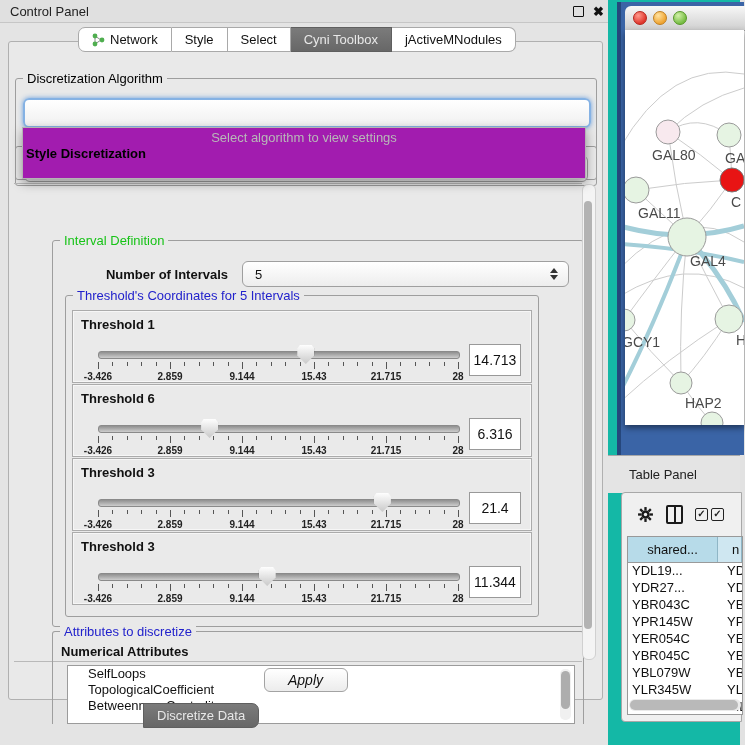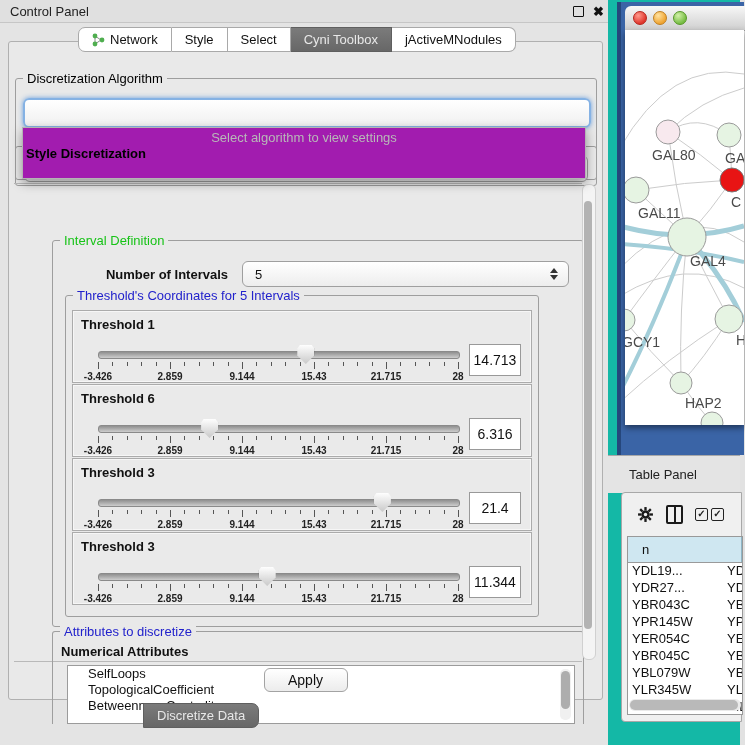--- a/index.html
+++ b/index.html
@@ -65,21 +65,21 @@
   .ticklabel{position:absolute;transform:translateX(-50%);font-size:10px;font-weight:bold;color:#222;white-space:nowrap;}
   .thr-value{position:absolute;right:10px;top:33px;width:50px;height:30px;background:#fff;border:1px solid #999;font-size:14px;color:#111;display:flex;align-items:center;justify-content:center;}
   
   .attr-group{left:38px;top:447px;width:530px;height:92px;border-bottom:none;border-bottom-left-radius:0;border-bottom-right-radius:0;}
   .attr-group>.glabel{color:#2222cc;}
   .attr-title{position:absolute;left:8px;top:12px;font-size:13px;font-weight:bold;color:#111;}
   .attr-list{position:absolute;left:14px;top:33px;right:8px;height:57px;background:#fff;border:1px solid #9b9b9b;overflow:hidden;}
   .attr-item{font-size:13px;color:#111;padding-left:20px;height:16px;line-height:16px;}
   
   .apply-strip{position:absolute;left:0;right:0;top:619px;height:37px;display:flex;align-items:center;justify-content:center;}
-  .apply-btn{min-width:62px;height:22px;background:linear-gradient(#ffffff,#ececec);border:1px solid #a3a3a3;border-radius:6px;font-size:14px;color:#111;display:flex;align-items:center;justify-content:center;padding:0 10px;}
+  .apply-btn{min-width:62px;height:22px;background:linear-gradient(#ffffff,#ececec);border:1px solid #a3a3a3;border-radius:6px;font-size:14px;color:#111;display:flex;align-items:center;justify-content:center;padding:0 10px;font-style:italic;}
   
   .right-panel{position:absolute;left:608px;top:0;width:132px;height:745px;background:#14b8a6;}
   .network-window{position:absolute;left:9px;top:2px;width:123px;height:453px;background:#3a64a6;border-left:4px solid #26477c;}
   .net-titlebar{position:absolute;left:4px;top:4px;width:119px;height:24px;background:linear-gradient(#f7f7f7,#cfcfcf);border-top-left-radius:6px;border-bottom:1px solid #9a9a9a;display:flex;align-items:center;padding-left:8px;gap:6px;}
   .light{width:12px;height:12px;border-radius:50%;}
   .light.red{background:radial-gradient(circle at 35% 30%,#ff9a8e,#e0362c 70%);border:1px solid #b5241c;}
   .light.yellow{background:radial-gradient(circle at 35% 30%,#ffe2a0,#efa431 70%);border:1px solid #c07f1f;}
   .light.green{background:radial-gradient(circle at 35% 30%,#d2f0a8,#77bd44 70%);border:1px solid #569726;}
   .net-canvas{position:absolute;left:4px;top:28px;width:119px;height:395px;background:#fff;overflow:hidden;box-shadow:0 3px 6px rgba(0,0,0,.45);}
   .table-panel-header{position:absolute;left:0;top:455px;width:132px;height:37px;background:#e4e4e4;border-top:1px solid #a8a8a8;display:flex;align-items:center;}
@@ -475,20 +475,21 @@
       <span class="icon16">
           <span class="split-glyph"></span>
         </span>
       <span class="cb-pair">
         <span class="cb">✓</span>
         <span class="cb">✓</span>
       </span>
     </div>
     <div class="tp-table">
       <div class="tp-head">
+        <div class="tp-th c1">shared...</div>
         <div class="tp-th c2">n</div>
       </div>
       <div id="tpRows">
           <div class="tp-row">
             <div class="tp-td c1">YDL19...</div>
             <div class="tp-td c2">YDL1</div>
           </div>
           <div class="tp-row" style="background: rgb(255, 255, 255);">
             <div class="tp-td c1">YDR27...</div>
             <div class="tp-td c2">YDR2</div>

